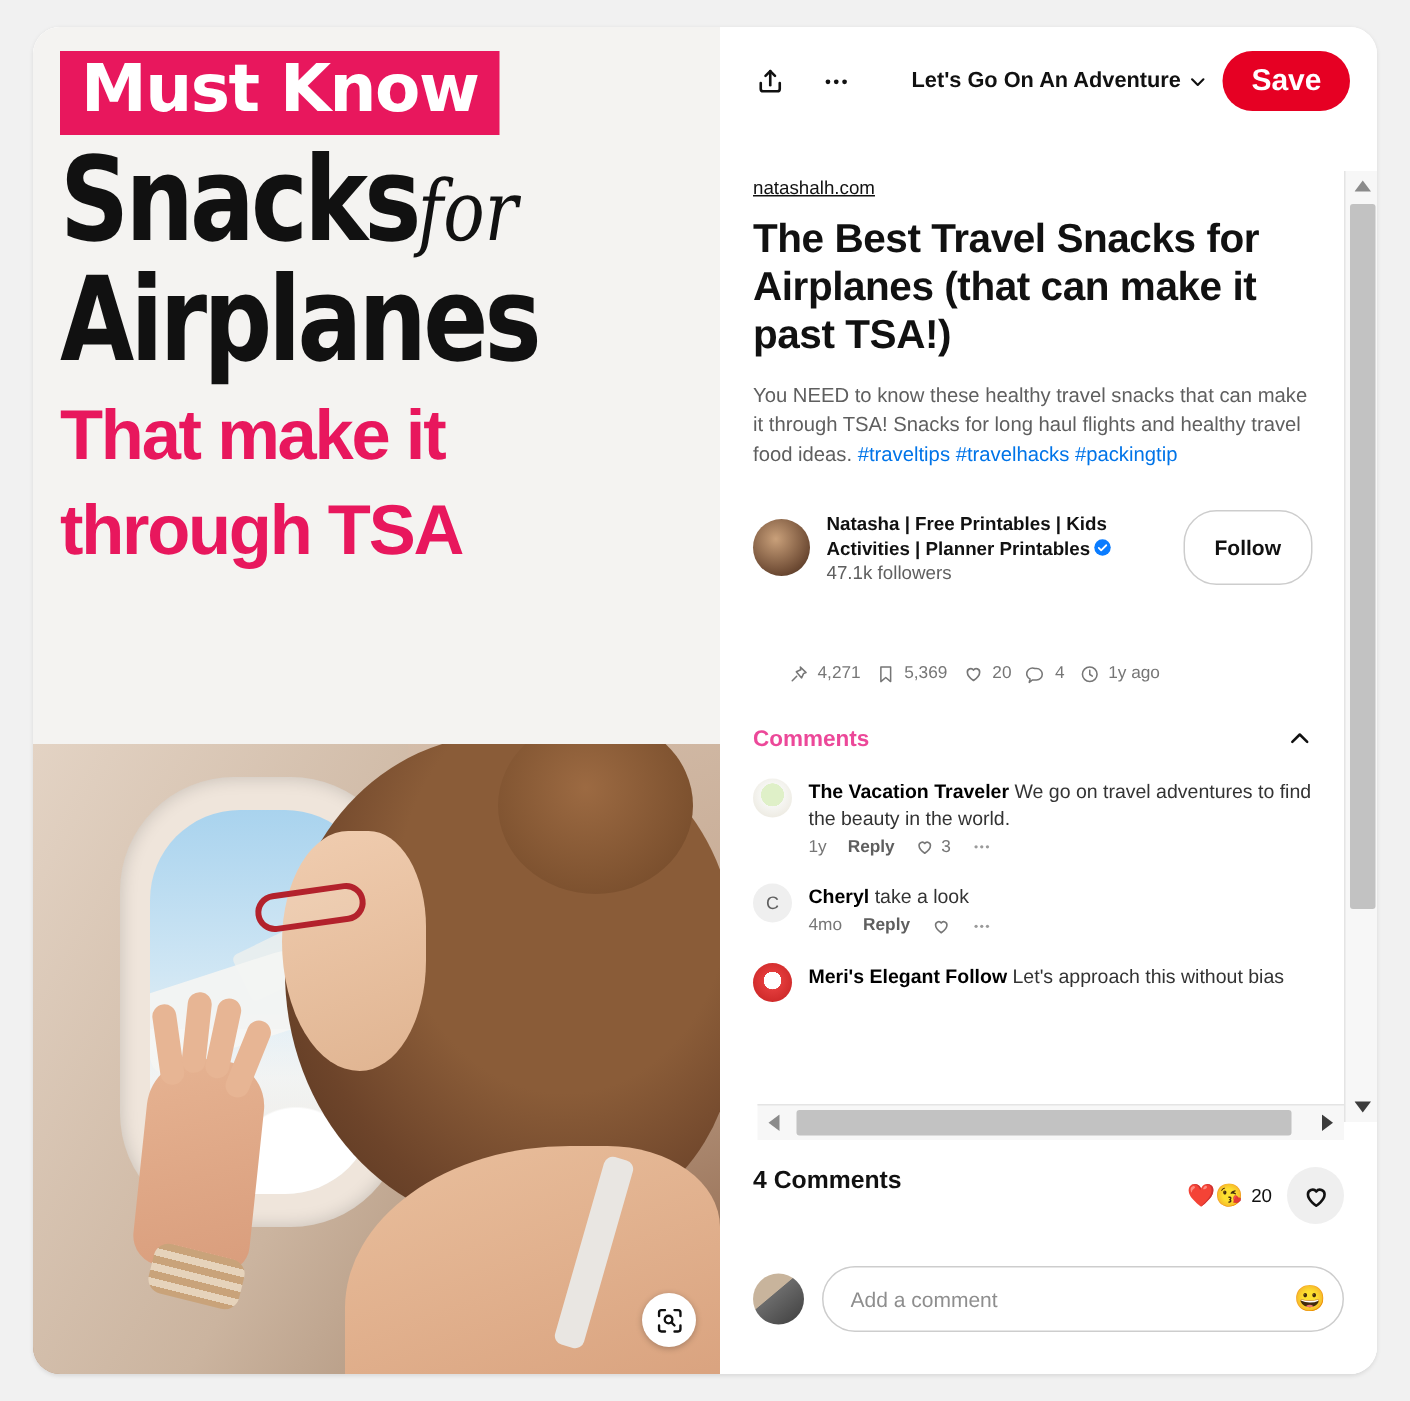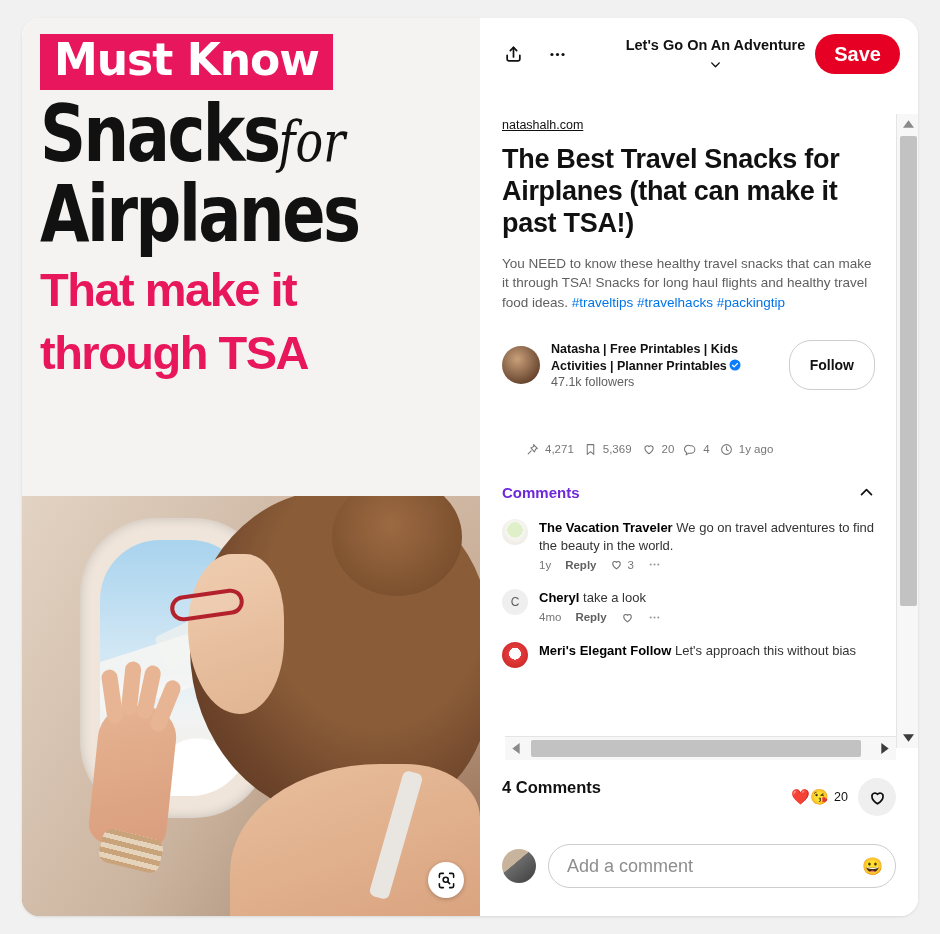--- a/index.html
+++ b/index.html
@@ -98,21 +98,21 @@
     box-shadow: 0 1px 4px rgba(0,0,0,.25);
   }
 
   
   .detail { position: relative; width: 438px; height: 898px; background: #fff; flex: none; }
 
   .toolbar { display: flex; align-items: center; height: 72px; padding: 0 18px 0 16px; gap: 10px; }
   .icon-btn { width: 34px; height: 34px; display: flex; align-items: center; justify-content: center;
               border-radius: 50%; cursor: pointer; }
   .board-select { margin-left: auto; display: flex; align-items: center; gap: 5px; cursor: pointer;
-                  font-size: 14.5px; font-weight: bold; color: #111; white-space: nowrap; flex-direction: column; }
+                  font-size: 14.5px; font-weight: bold; color: #111; white-space: nowrap; }
   .save-btn { background: #e60023; color: #fff; border: none; border-radius: 24px;
               height: 40px; padding: 0 19px; font-size: 20px; font-weight: bold;
               font-family: "Liberation Sans", sans-serif; cursor: pointer; }
 
   .scroll-area { position: absolute; left: 0; top: 72px; width: 417px; height: 658px; overflow: hidden; padding: 0 22px; }
   .domain-link { font-size: 12.5px; color: #111; text-decoration: underline; display: inline-block; margin: 28px 0 12px; cursor: pointer; }
   .pin-title { font-size: 27px; line-height: 1.18; font-weight: bold; color: #111; letter-spacing: -.3px; }
   .pin-desc { font-size: 13.5px; line-height: 1.45; color: #5f5f5f; margin-top: 14px; }
   .pin-desc .tag { color: #0074e8; cursor: pointer; }
 
@@ -126,21 +126,21 @@
   .follow-btn { border: 1px solid #cdcdcd; background: #fff; border-radius: 22px; height: 50px;
                 padding: 0 20px; font-size: 14px; font-weight: bold; color: #111;
                 font-family: "Liberation Sans", sans-serif; cursor: pointer; flex: none; }
 
   .stats { display: flex; align-items: center; gap: 10px; margin-top: 52px; padding-left: 24px;
            font-size: 11.5px; color: #767676; }
   .stat { display: flex; align-items: center; gap: 6px; }
 
   .comments-head { display: flex; align-items: center; justify-content: space-between;
                    margin-top: 28px; }
-  .comments-head h3 { font-size: 15px; font-weight: bold; color: #6d28d9; }
+  .comments-head h3 { font-size: 15px; font-weight: bold; color: #ec4899; }
 
   .comment { display: flex; gap: 11px; margin-top: 18px; }
   .c-avatar { width: 26px; height: 26px; border-radius: 50%; flex: none; overflow: hidden;
               display: flex; align-items: center; justify-content: center;
               font-size: 12px; color: #5f5f5f; background: #efefef; }
   .c-body { flex: 1; min-width: 0; }
   .c-text { font-size: 13px; line-height: 1.35; color: #333; }
   .c-text b { color: #000000; }
   .c-meta { display: flex; align-items: center; gap: 14px; margin-top: 4px;
             font-size: 11.5px; color: #767676; }
@@ -166,21 +166,21 @@
   .reactions { display: flex; align-items: center; gap: 10px; }
   .emoji-cluster { display: flex; align-items: center; gap: 1px; font-size: 15px; }
   .react-count { font-size: 12.5px; color: #111; margin-left: 4px; }
   .heart-btn { width: 38px; height: 38px; border-radius: 50%; background: #efefef;
                display: flex; align-items: center; justify-content: center; cursor: pointer; }
   .composer { display: flex; align-items: center; gap: 12px; margin-top: 4px; }
   .me-avatar { width: 34px; height: 34px; border-radius: 50%; flex: none;
                background: linear-gradient(140deg,#c8b49c 0 40%, #6b6b6b 41%, #3d3d3d 100%); }
   .input-wrap { flex: 1; position: relative; }
   .comment-input { width: 100%; height: 44px; border: 1px solid #cdcdcd; border-radius: 24px;
-                   padding: 0 44px 0 18px; font-size: 18px; color: #111;
+                   padding: 0 44px 0 18px; font-size: 14px; color: #111;
                    font-family: "Liberation Sans", sans-serif; outline: none; background: #fff; }
   .comment-input::placeholder { color: #8e8e8e; }
   .emoji-btn { position: absolute; right: 12px; top: 50%; transform: translateY(-50%);
                font-size: 17px; cursor: pointer; line-height: 1; }
 </style>
 </head>
 <body>
 
 <div class="page">
   <div class="card">

